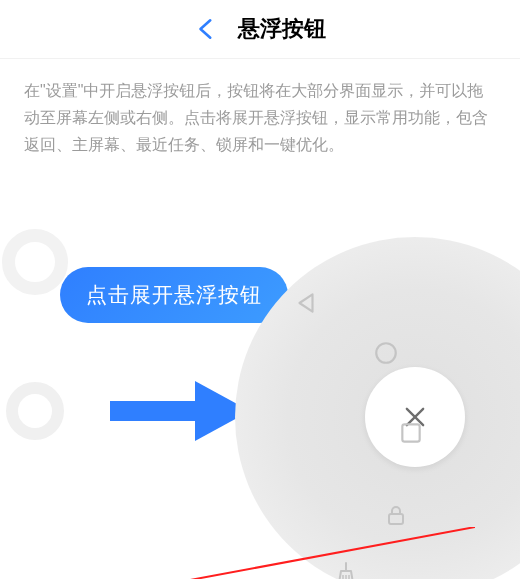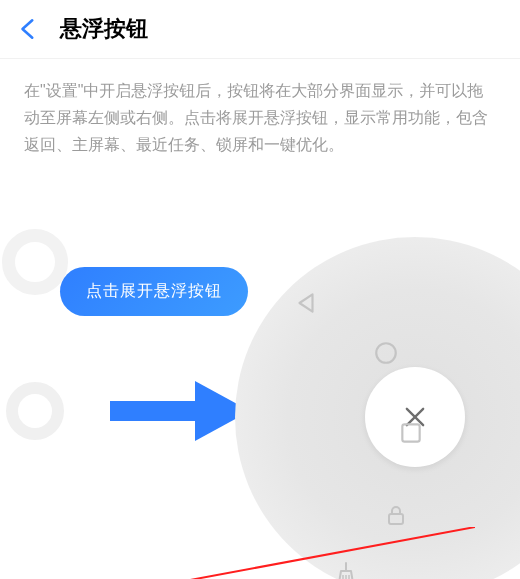--- a/index.html
+++ b/index.html
@@ -1,29 +1,29 @@
 <!DOCTYPE html>
 <html><head>
   <meta charset="utf-8">
   <style>
     * { margin: 0; padding: 0; box-sizing: border-box; }
     body { width: 520px; height: 579px; font-family: -apple-system, BlinkMacSystemFont, "Segoe UI", sans-serif; background: #fff; position: relative; overflow: hidden; }
 
-    .header { display: flex; align-items: center; padding: 14px 16px; gap: 18px; border-bottom: 1px solid #f1f1f1; }
+    .header { display: flex; align-items: center; padding: 14px 16px; gap: 18px; border-bottom: 1px solid #f1f1f1; justify-content: center; }
     .back-arrow { width: 26px; height: 26px; display: flex; align-items: center; justify-content: center; cursor: pointer; }
     .title { font-size: 22px; font-weight: 700; color: #000; }
 
     .desc { padding: 18px 24px; font-size: 16px; line-height: 1.7; color: #9b9b9b; }
 
     .illustration { position: relative; width: 100%; height: 420px; }
 
     .bg-ring-1 { position: absolute; left: 2px; top: 52px; width: 66px; height: 66px; border-radius: 50%; border: 13px solid #f2f2f2; box-sizing: border-box; }
     .bg-ring-2 { position: absolute; left: 6px; top: 205px; width: 58px; height: 58px; border-radius: 50%; border: 12px solid #f0f0f0; box-sizing: border-box; }
 
-    .tooltip { position: absolute; left: 60px; top: 90px; background: linear-gradient(135deg, #2f7fff 0%, #3d9cff 100%); color: #fff; font-size: 16px; padding: 14px 26px; border-radius: 28px; letter-spacing: 1px; }
+    .tooltip { position: absolute; left: 60px; top: 90px; background: linear-gradient(135deg, #2f7fff 0%, #3d9cff 100%); color: #fff; font-size: 21px; padding: 14px 26px; border-radius: 28px; letter-spacing: 1px; }
 
     .arrow { position: absolute; left: 110px; top: 204px; width: 140px; height: 60px; }
 
     .radial { position: absolute; right: 35px; top: 60px; width: 250px; height: 370px; }
     .radial-outer { position: absolute; left: 0; top: 0; width: 360px; height: 360px; border-radius: 50%; background: radial-gradient(circle at 50% 50%, #e0e0e0 0%, #e6e6e6 50%, #f5f5f5 100%); overflow: hidden; }
 
     .radial-center { position: absolute; left: 130px; top: 130px; width: 100px; height: 100px; background: #fff; border-radius: 50%; display: flex; align-items: center; justify-content: center; box-shadow: 0 2px 6px rgba(0,0,0,0.08); }
     .radial-center svg { width: 28px; height: 28px; }
 
     .radial-item { position: absolute; width: 32px; height: 32px; display: flex; align-items: center; justify-content: center; }

